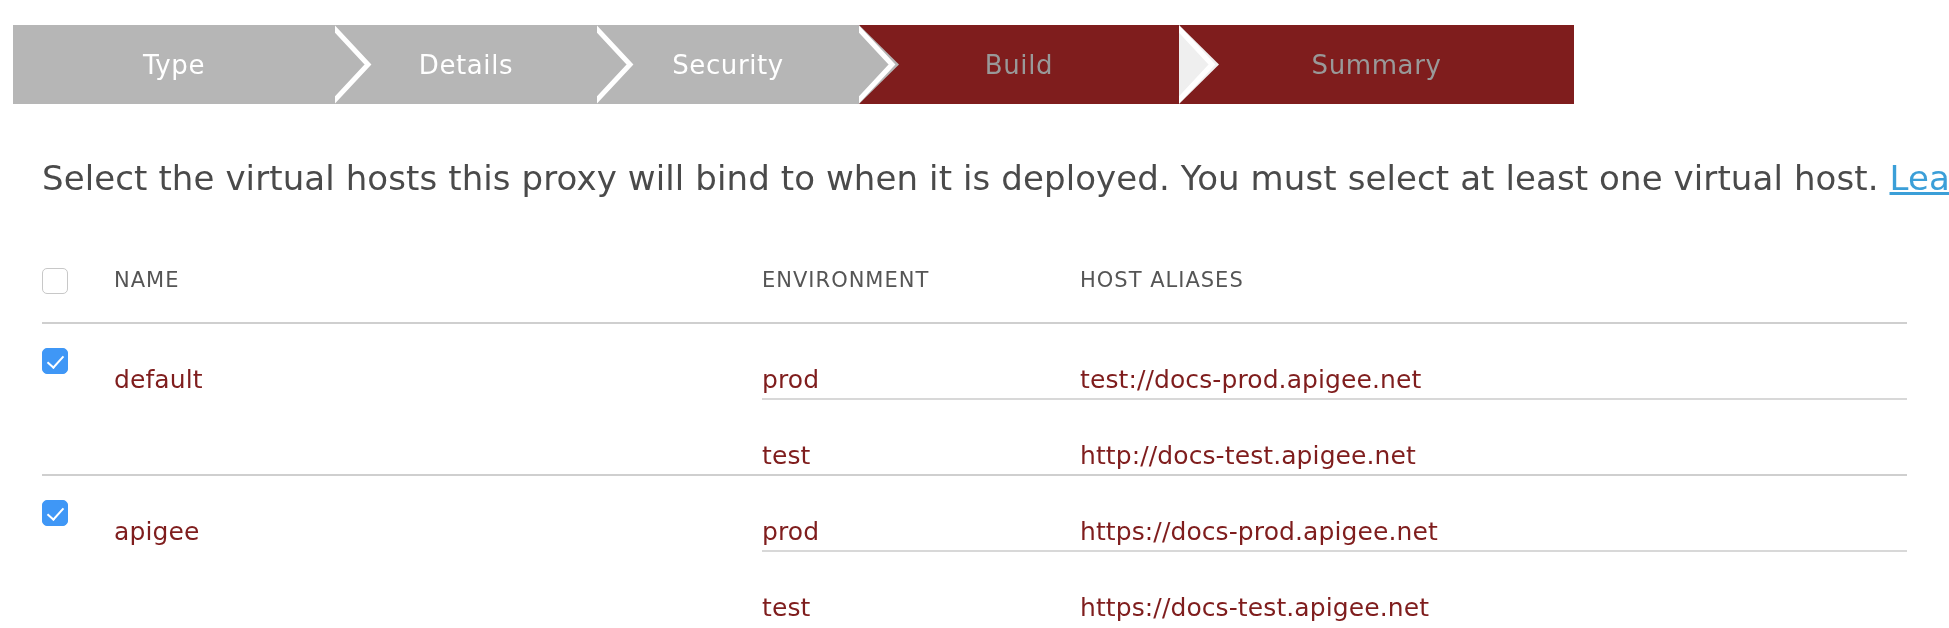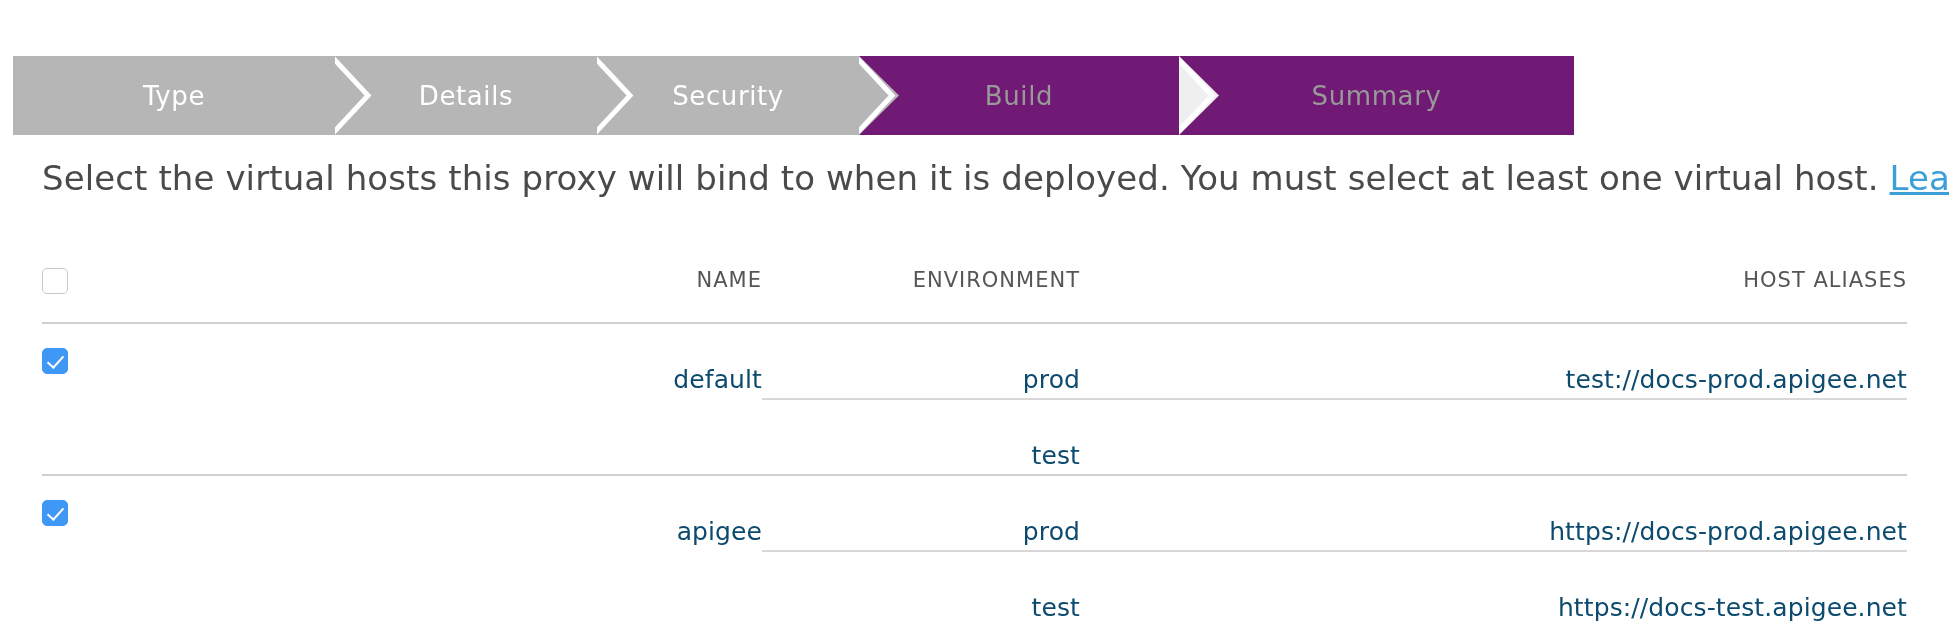--- a/index.html
+++ b/index.html
@@ -10,35 +10,34 @@
     overflow: hidden;
   }
 
   
   .wizard {
     position: absolute;
     left: 13px; top: 25px;
     width: 1906px; height: 79px;
     display: flex;
     background: #ffffff;
-    margin-top: 31px;
   }
   .step {
     position: relative;
     height: 79px;
     display: flex;
     align-items: center;
     justify-content: center;
     font-size: 26px;
     letter-spacing: 0.6px;
     white-space: nowrap;
   }
   .step-label { position: relative; z-index: 3; }
   .step.active { background: #b6b6b6; color: #ffffff; }
-  .step.inactive { background: #701a75; color: #999999; }
+  .step.inactive { background: #7f1d1d; color: #999999; }
 
   
   .step .chev {
     position: absolute;
     right: -40px; top: 0;
     width: 40px; height: 79px;
     z-index: 4;
     pointer-events: none;
   }
   .step:last-child .chev { display: none; }
@@ -66,38 +65,37 @@
     position: absolute;
     left: 42px; top: 268px;
     width: 1865px;
   }
 
   .row {
     position: relative;
     display: flex;
     align-items: center;
     height: 74px;
-    text-align: right;
   }
   .row.header { height: 54px; align-items: flex-start; }
 
   .col-check { width: 72px; flex: 0 0 72px; display: flex; align-items: center; }
   .col-name  { width: 648px; flex: 0 0 648px; }
   .col-env   { width: 318px; flex: 0 0 318px; }
   .col-host  { flex: 1 1 auto; }
 
   .hdr-text {
     font-size: 21px;
     color: #555555;
     letter-spacing: 1.0px;
     font-weight: 400;
   }
   .cell-text {
     font-size: 25px;
-    color: #0c4a6e;
+    color: #7f1d1d;
     letter-spacing: 0.1px;
     margin-top: 36px;
   }
 
   
   .cb {
     width: 26px; height: 26px;
     border-radius: 5px;
     display: inline-block;
     position: relative;
@@ -208,20 +206,21 @@
   </div>
   <div class="divider-inner-wrap">
     <div class="divider-inner-spacer"></div>
     <div class="divider-inner"></div>
   </div>
 
   <div class="row">
     <div class="col-check"></div>
     <div class="col-name cell-text"></div>
     <div class="col-env cell-text">test</div>
+    <div class="col-host cell-text">http://docs-test.apigee.net</div>
   </div>
   <div class="divider-full"></div>
 
   <div class="row">
     <div class="col-check">
       <span class="cb on"></span>
     </div>
     <div class="col-name cell-text">apigee</div>
     <div class="col-env cell-text">prod</div>
     <div class="col-host cell-text">https://docs-prod.apigee.net</div>

